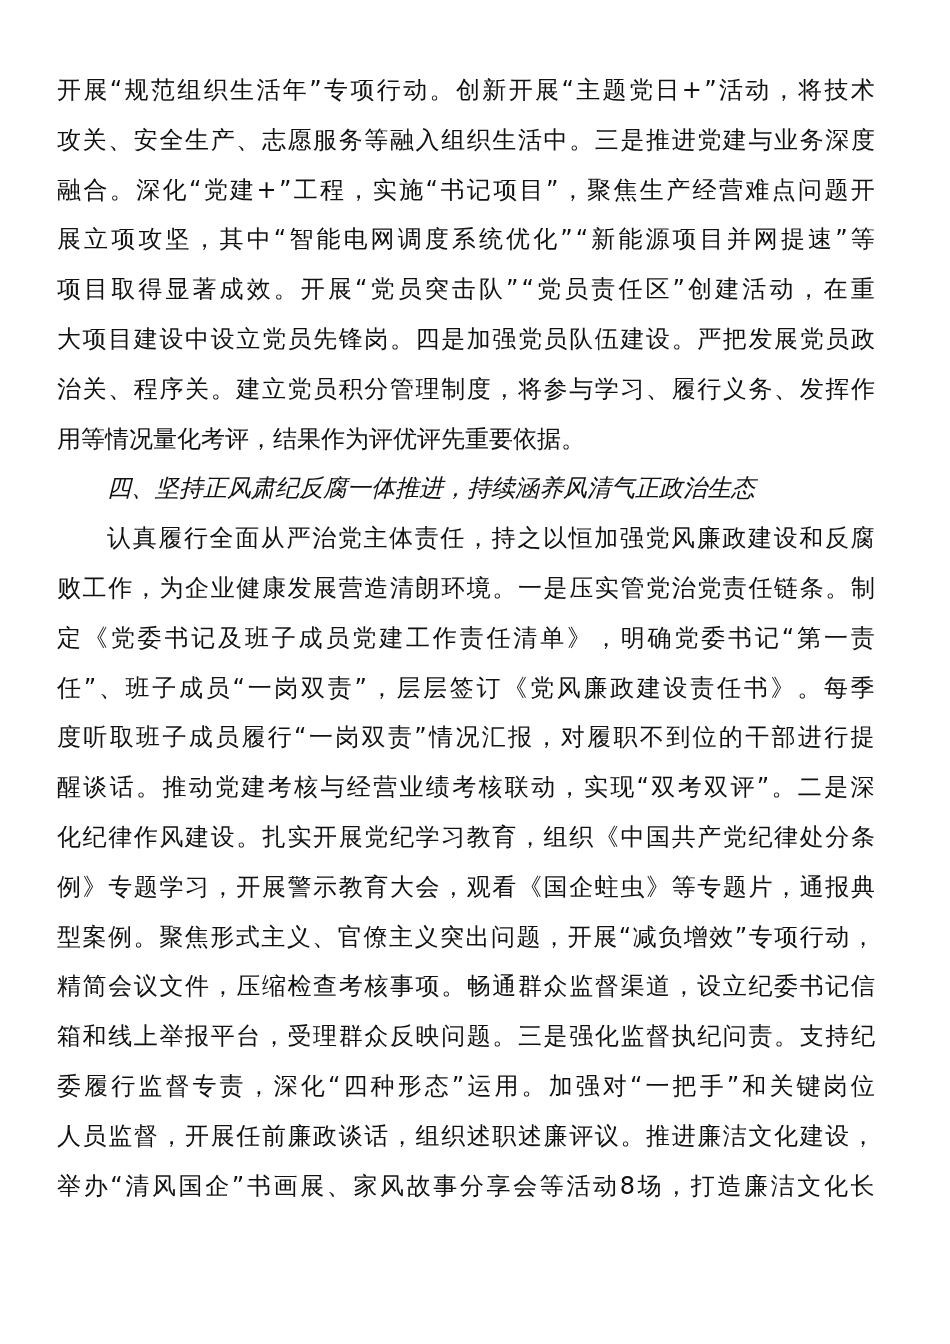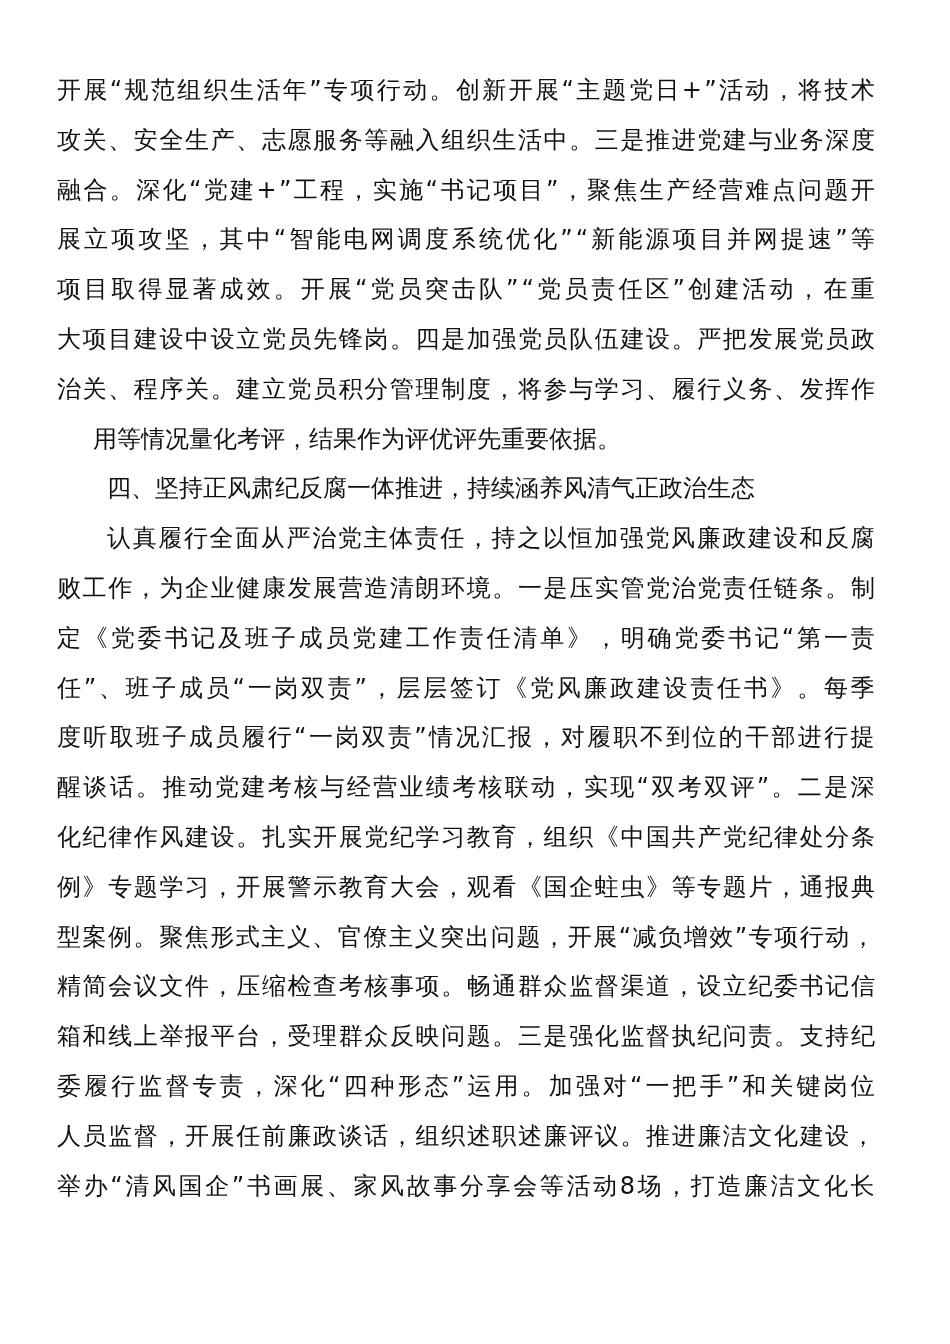--- a/index.html
+++ b/index.html
@@ -2,23 +2,23 @@
 <html><head>
   <meta charset="utf-8">
   <style>
     html, body { margin: 0; padding: 0; background: #ffffff; }
     body { width: 950px; height: 1344px; position: relative; overflow: hidden;
            font-family: "DejaVu Sans", "Liberation Sans", sans-serif; color: #111111; }
     .page { position: absolute; left: 57px; top: 70px; width: 818px; }
     .line { height: 49.8px; line-height: 40px; font-size: 24px; white-space: nowrap;
             display: flex; justify-content: space-between; letter-spacing: 0; }
     .line span.ch { display: inline-block; }
-    .line.last { justify-content: flex-start; margin-left: 36px; }
+    .line.last { justify-content: flex-start; }
     .line.indent { padding-left: 50px; }
-    .line.heading { justify-content: flex-start; padding-left: 50px; }
+    .line.heading { justify-content: flex-start; padding-left: 50px; font-style: italic; }
   </style>
 </head>
 <body>
 
 <div class="page" id="page">
     <div class="line">
       <span class="ch">开</span>
       <span class="ch">展</span>
       <span class="ch">“</span>
       <span class="ch">规</span>

